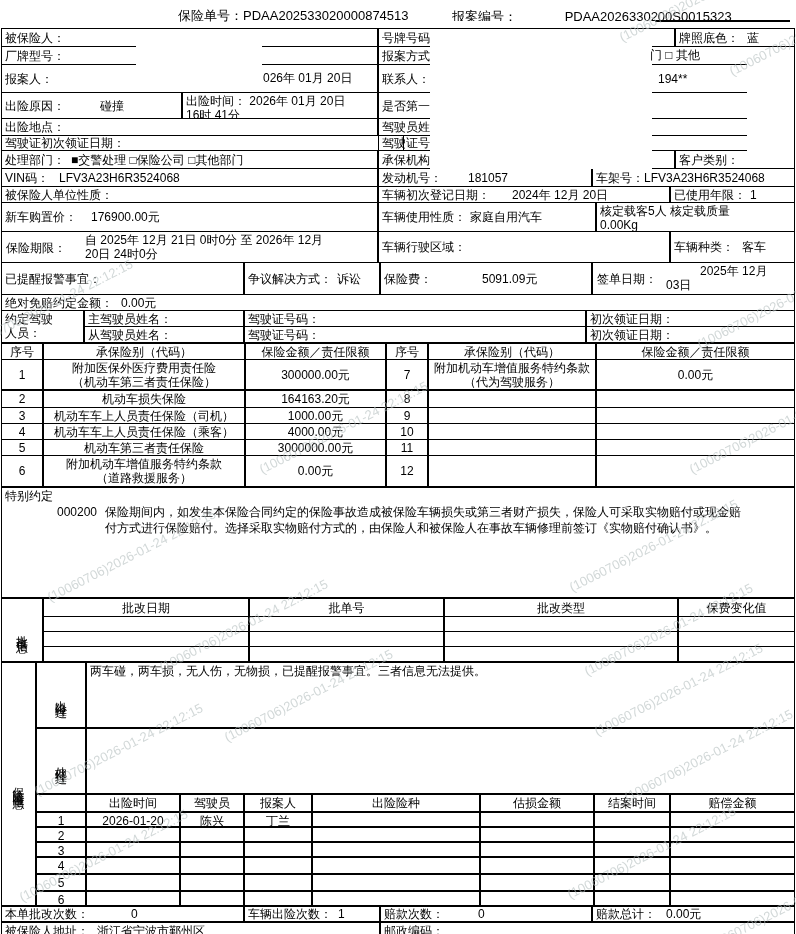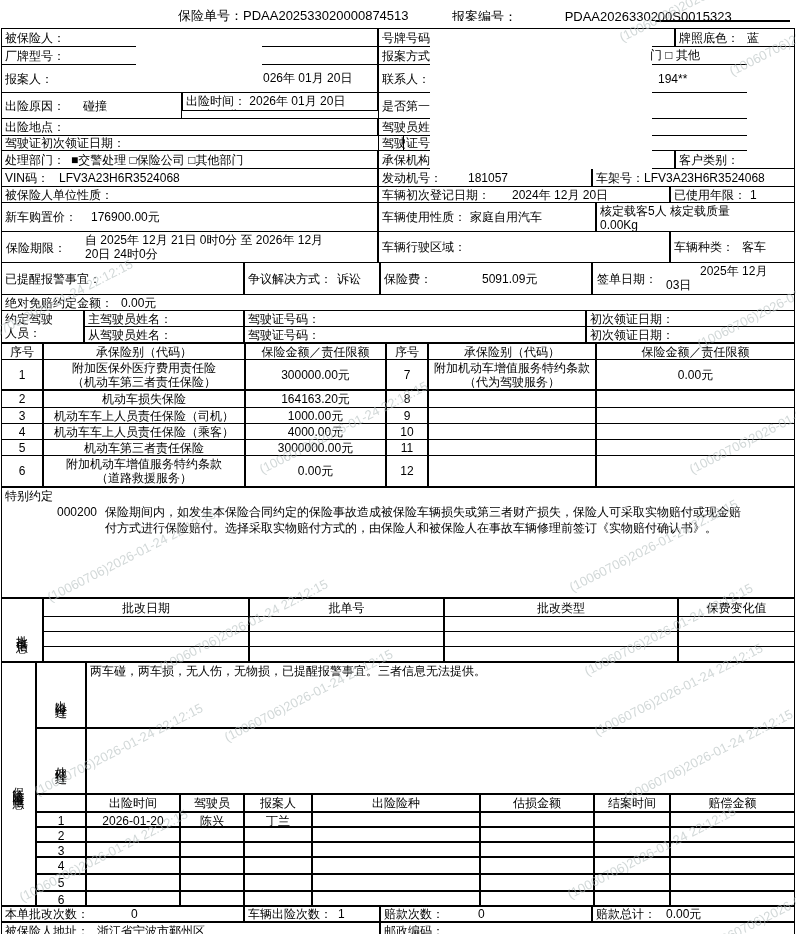--- a/index.html
+++ b/index.html
@@ -75,23 +75,23 @@
 
   <div class="c mid" style="left:1px;top:64px;width:377px;height:29px">
       <span class="lb">报案人：</span>
     </div>
   <div class="c mid" style="left:378px;top:64px;width:417px;height:29px">
       <span class="lb">联系人：</span>
     </div>
 
   <div class="c mid" style="left:1px;top:92px;width:181px;height:27px">
       <span class="lb">出险原因：</span>
-      <span class="vl" style="margin-left:18px">碰撞</span>
-    </div>
-  <div class="c two" style="left:182px;top:92px;width:196px;height:19px">
+      <span class="vl" style="margin-left:35px">碰撞</span>
+    </div>
+  <div class="c two" style="left:182px;top:92px;width:196px;height:27px">
     <div>出险时间： 2026年 01月 20日</div>
     <div>16时 41分</div>
   </div>
   <div class="c mid" style="left:378px;top:92px;width:417px;height:27px">
       <span class="lb">是否第一</span>
     </div>
 
   <div class="c mid" style="left:1px;top:118px;width:377px;height:18px">
       <span class="lb">出险地点：</span>
     </div>

